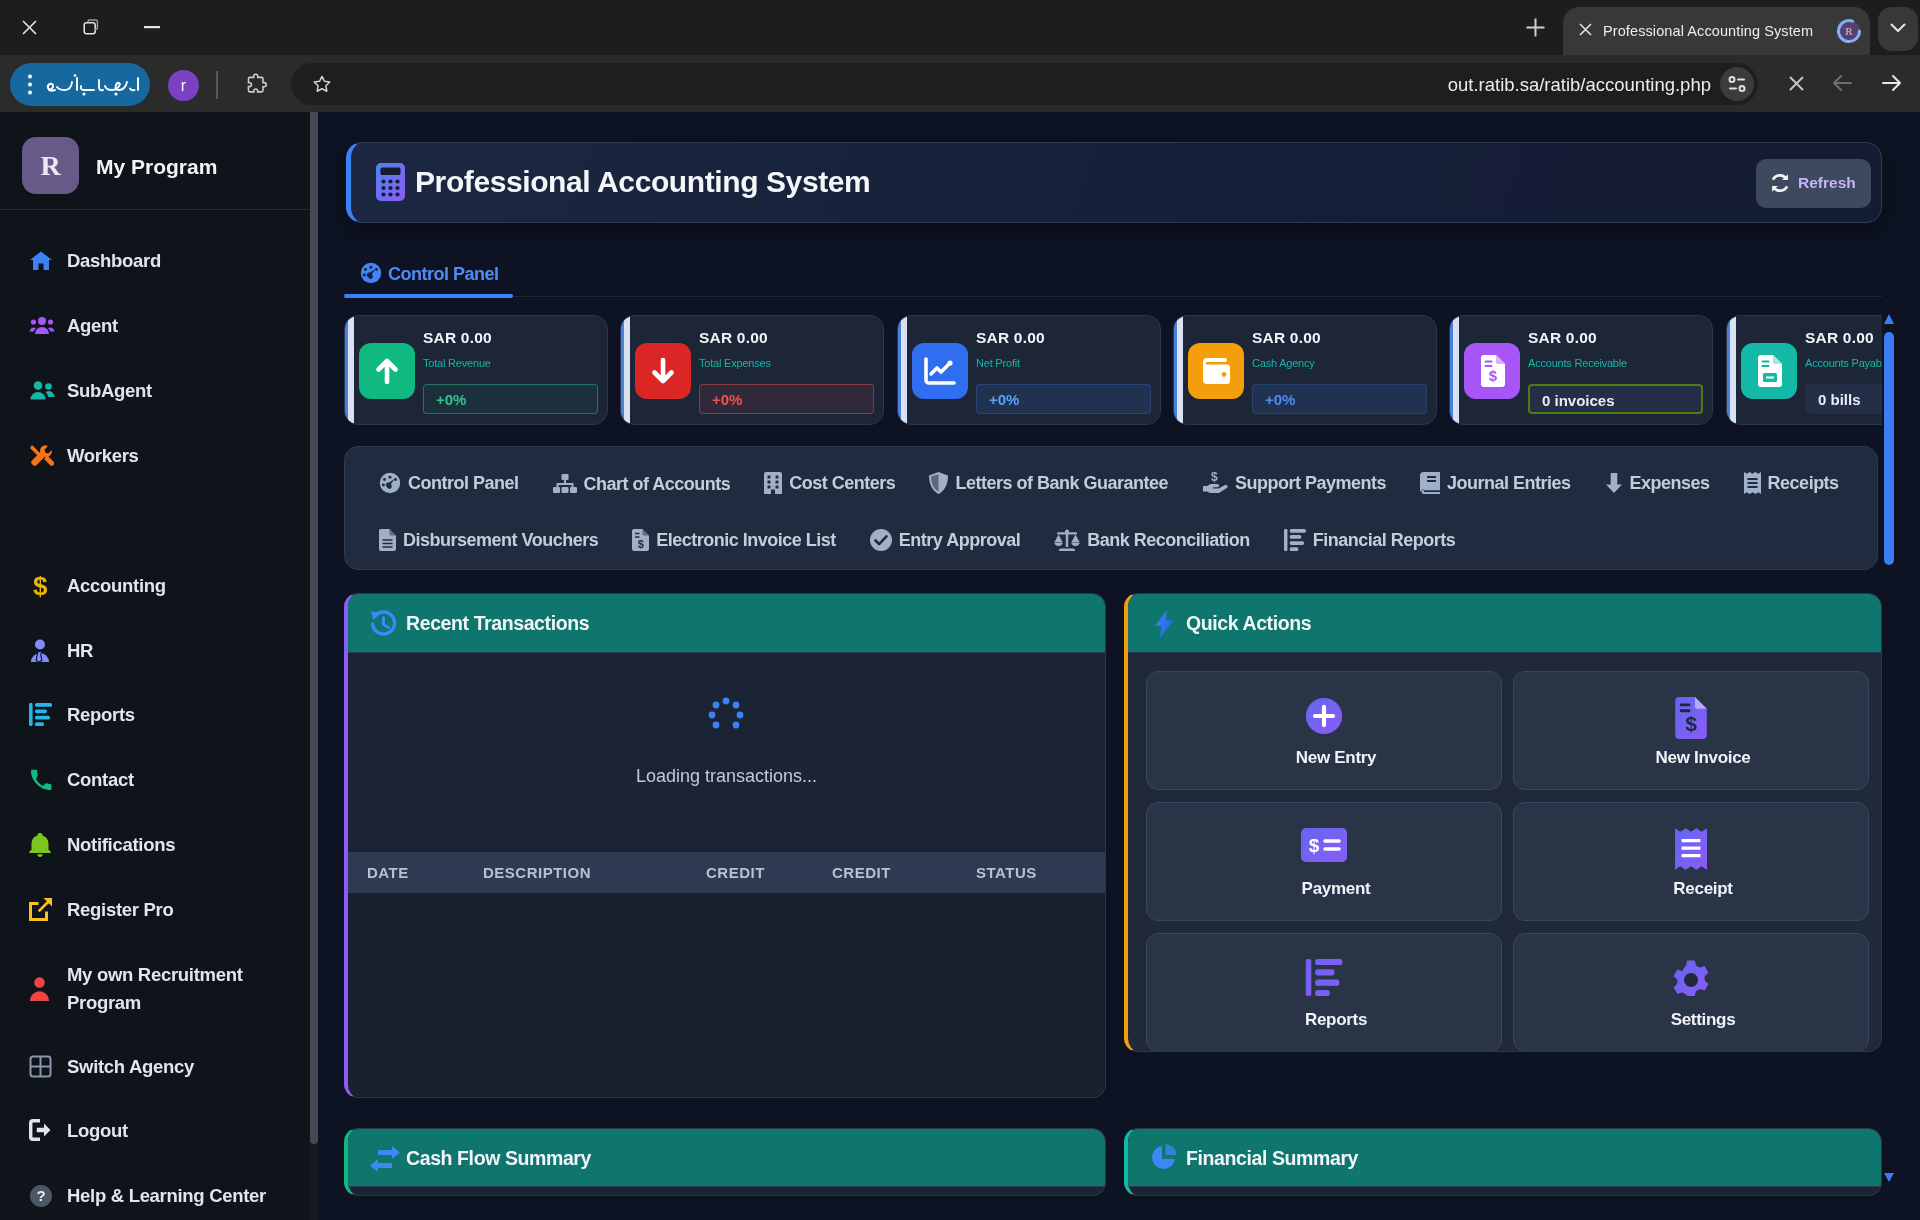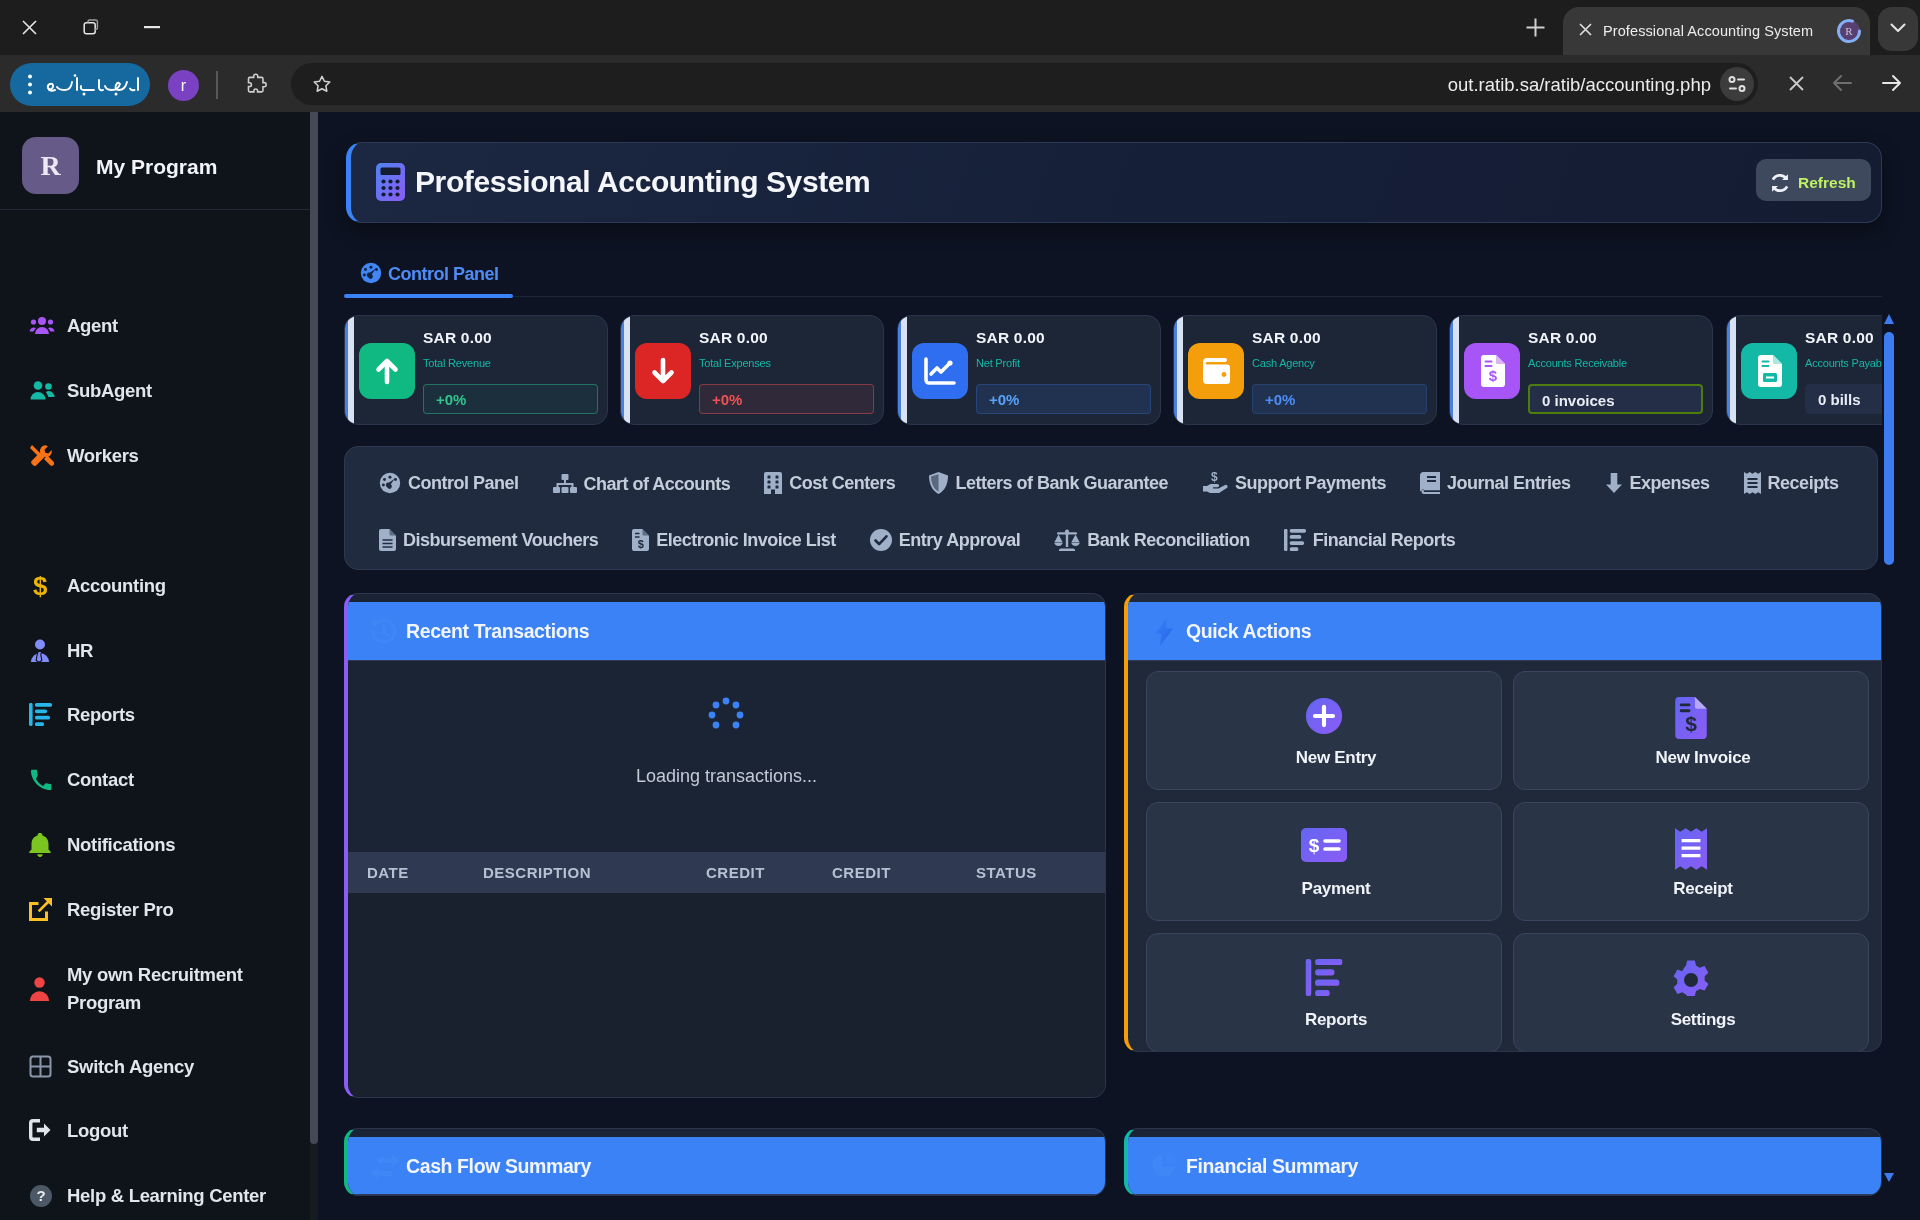--- a/index.html
+++ b/index.html
@@ -31,22 +31,22 @@
 .mi { position:absolute; left:0; width:310px; height:34px; }
 .mi .ic { position:absolute; left:29px; top:50%; transform:translateY(-50%); width:24px; height:24px; }
 .mi .tx { position:absolute; left:67px; top:50%; transform:translateY(-50%); font-size:18.5px; font-weight:bold; letter-spacing:-.3px; color:#e2e6ec; white-space:nowrap; }
 
 
 .hdrcard { position:absolute; left:28px; top:30px; width:1536px; height:81px; border-radius:16px;
   background:linear-gradient(110deg,#1c2741,#151f38 55%,#141c32);
   border:1px solid #2c3a57; border-left:5px solid #3b82f6;
   box-shadow:0 8px 20px rgba(0,0,0,.35); }
 .hdr-title { position:absolute; left:64px; top:22px; font-size:30px; font-weight:bold; color:#f4f6fa; letter-spacing:-.4px; }
-.refreshbtn { position:absolute; right:10px; top:16px; width:115px; height:42px; border-radius:10px;
-  background:#3e495d; color:#bef264; font-size:15.5px; font-weight:bold; }
+.refreshbtn { position:absolute; right:10px; top:16px; width:115px; height:49px; border-radius:10px;
+  background:#3e495d; color:#c4b5fd; font-size:15.5px; font-weight:bold; }
 .tabrow-line { position:absolute; left:26px; top:184px; width:1538px; height:1px; background:#1d2636; }
 .cptab { position:absolute; left:26px; top:143px; height:43px; }
 .cptab .tx { position:absolute; left:44px; top:9px; font-size:18px; font-weight:bold; letter-spacing:-.5px; color:#4f8bf7; white-space:nowrap; }
 .cpunder { position:absolute; left:26px; top:182px; width:169px; height:4px; border-radius:2px; background:#3b82f6; }
 
 
 #stats { position:absolute; left:26px; top:203px; width:1538px; height:110px; overflow:hidden; white-space:nowrap; }
 .stat { position:absolute; top:0; width:264px; height:110px; border-radius:14px; background:#1c2637;
   border:1px solid #2b364d; overflow:hidden; }
 .stat .accent { position:absolute; left:0; top:0; bottom:0; width:9px;
@@ -59,21 +59,21 @@
 
 
 #navcard { position:absolute; left:26px; top:334px; width:1534px; height:124px; border-radius:14px;
   background:#202b3f; border:1px solid #2e3a54; }
 .nrow { position:absolute; left:34px; height:26px; white-space:nowrap; }
 .nitem { display:inline-flex; align-items:center; margin-right:34px; color:#c3cdda; font-size:18px; font-weight:bold; letter-spacing:-.5px; }
 .nitem svg { margin-right:7px; }
 
 
 .panel { position:absolute; border-radius:14px; border:1px solid #2b364d; overflow:hidden; background:#1d2737; }
-.phead { position:absolute; left:0; top:8px; right:0; height:59px; background:#3b82f6; border-bottom:1px solid #2e3a52; }
+.phead { position:absolute; left:0; top:0; right:0; height:59px; background:#0f766e; border-bottom:1px solid #2e3a52; }
 .ptitle { position:absolute; left:58px; top:18px; font-size:19.5px; font-weight:bold; letter-spacing:-.4px; color:#f2f5fa; white-space:nowrap; }
 .picon { position:absolute; left:22px; top:16px; width:27px; height:27px; }
 
 
 .qabtn { position:absolute; width:356px; height:119px; border-radius:12px; background:#2a3447; border:1px solid #3a465f; }
 .qabtn .lb { position:absolute; left:0; right:0; top:76px; text-align:center; font-size:17px; font-weight:bold; letter-spacing:-.3px; color:#f0f3f8;padding-left:24px; }
 .qabtn svg { position:absolute; left:50%; top:25px; transform:translateX(-50%); }
 
 
 .thead { position:absolute; left:0; right:0; top:258px; height:41px; background:#2f3a52; }
@@ -176,20 +176,28 @@
   </svg>
   <svg class="abs" style="left:1881px;top:18px" width="22" height="20" viewBox="0 0 22 20">
     <path d="M2 10 H19 M12 3 l7 7-7 7" fill="none" stroke="#e6e6e6" stroke-width="2" stroke-linecap="round" stroke-linejoin="round"></path>
   </svg>
 </div>
 <div id="sidebar">
   <div class="brand-logo">R</div>
   <div class="brand-name">My Program</div>
   <div class="sb-div"></div>
 
+  <div class="mi" style="top:132px">
+      <span class="ic">
+    <svg width="24" height="24" viewBox="0 0 24 24">
+          <path d="M12 2.5 L23 11 h-3 v10 h-5.5 v-6.5 h-5 V21 H4 V11 H1 Z" fill="#3b82f6"></path>
+        </svg>
+  </span>
+      <span class="tx">Dashboard</span>
+    </div>
 
   <div class="mi" style="top:197px">
       <span class="ic">
     <svg width="26" height="22" viewBox="0 0 26 22">
           <g fill="#a855f7">
             <circle cx="13" cy="7" r="4"></circle>
             <path d="M6 20 a7 7 0 0 1 14 0 Z"></path>
             <circle cx="4.5" cy="8" r="2.6"></circle>
             <path d="M0.5 17.5 a4.5 4.5 0 0 1 6.5 -3.6 a8.5 8.5 0 0 0 -2.4 3.6 Z"></path>
             <circle cx="21.5" cy="8" r="2.6"></circle>

